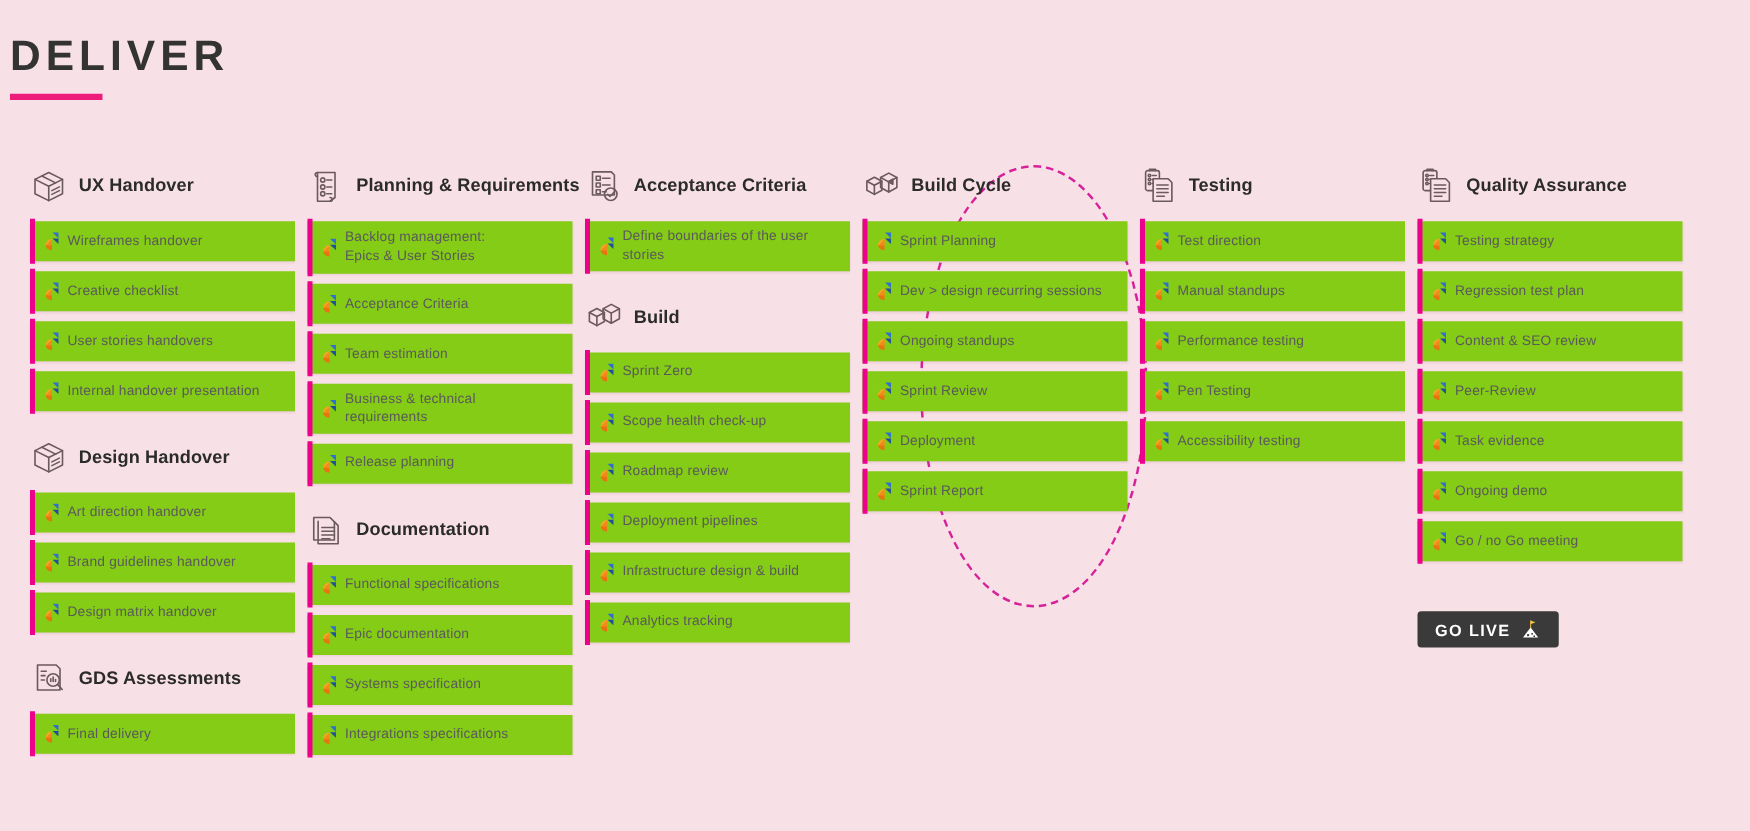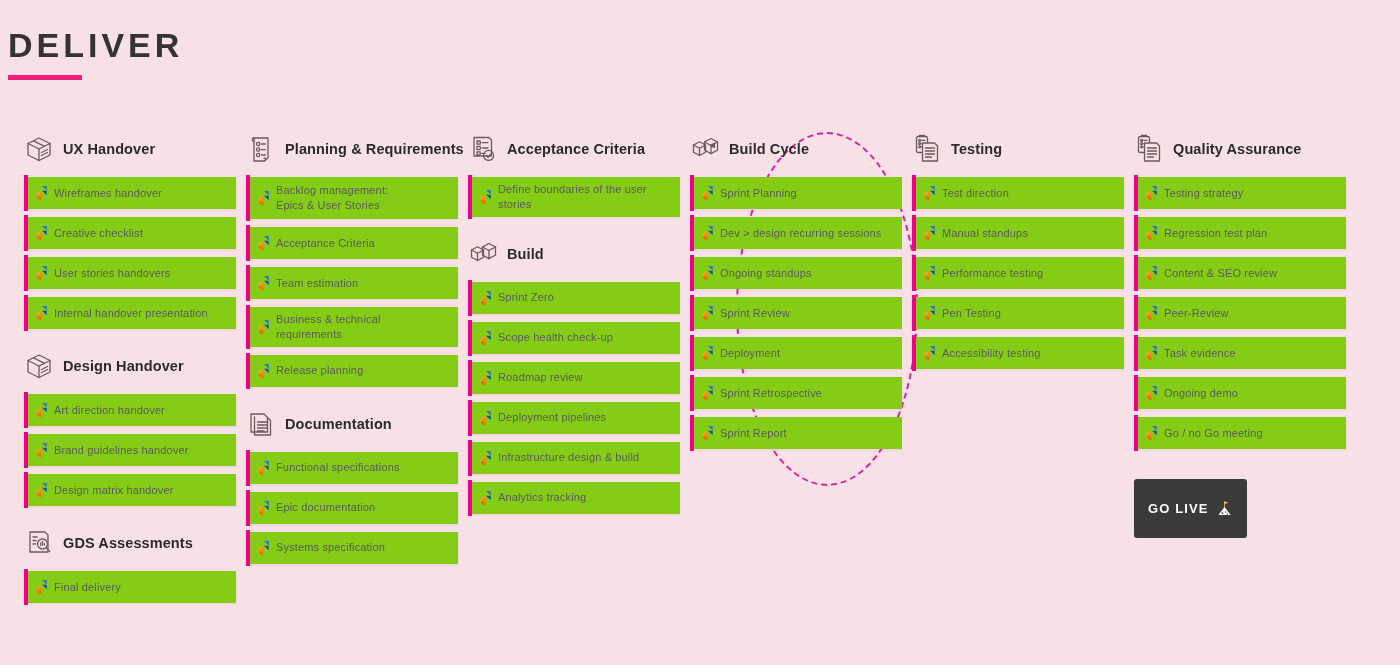--- a/index.html
+++ b/index.html
@@ -130,27 +130,27 @@
     width: 178px;
     height: 350px;
     border: 2px dashed #d6219a;
     border-radius: 50%;
     z-index: 1;
     pointer-events: none;
   }
 
   
   #go-live {
-    margin-top: 12px;
+    margin-top: 22px;
     display: inline-flex;
-    align-items: center;
+    align-items: flex-end;
     gap: 8px;
     background: #3a3a3a;
     color: #ffffff;
-    padding: 21px 14px;
+    padding: 6px 14px;
     border-radius: 3px;
     font-size: 13px;
     font-weight: bold;
     letter-spacing: 1.1px;
     border: none;
     cursor: pointer;
     font-family: "Liberation Sans", sans-serif;
   }
   #go-live .golive-icon { width: 17px; height: 17px; display: block; }
 </style>
@@ -440,20 +440,32 @@
               <svg viewBox="0 0 16 16" width="100%" height="100%">
                 <path d="M8.6 0.6 L13.6 0.6 L13.6 5.4 Z" fill="#2f6fd0"></path>
                 <path d="M8.6 5.6 L13.6 5.6 L13.6 10.4 Z" fill="#1f4f9c"></path>
                 <path d="M8.1 5.9 A5.6 5.6 0 0 0 2.5 11.5 L8.1 11.5 Z" fill="#f5a623"></path>
                 <path d="M8.1 6.2 L8.1 11.8 A5.6 5.6 0 0 1 2.5 11.8 Z" fill="#f08a1d"></path>
                 <path d="M2.6 11.7 A5.5 5.5 0 0 0 8.1 15.6 L8.1 11.7 Z" fill="#e8740f"></path>
               </svg>
             </span>
             <span class="card-label">Systems specification</span>
           </div>
+          <div class="card">
+            <span class="item-icon">
+              <svg viewBox="0 0 16 16" width="100%" height="100%">
+                <path d="M8.6 0.6 L13.6 0.6 L13.6 5.4 Z" fill="#2f6fd0"></path>
+                <path d="M8.6 5.6 L13.6 5.6 L13.6 10.4 Z" fill="#1f4f9c"></path>
+                <path d="M8.1 5.9 A5.6 5.6 0 0 0 2.5 11.5 L8.1 11.5 Z" fill="#f5a623"></path>
+                <path d="M8.1 6.2 L8.1 11.8 A5.6 5.6 0 0 1 2.5 11.8 Z" fill="#f08a1d"></path>
+                <path d="M2.6 11.7 A5.5 5.5 0 0 0 8.1 15.6 L8.1 11.7 Z" fill="#e8740f"></path>
+              </svg>
+            </span>
+            <span class="card-label">Integrations specifications</span>
+          </div>
         </div>
       </div>
     </div>
     <div class="column">
       <div class="section">
         <div class="section-head">
           <span class="sec-icon">
             <svg viewBox="0 0 30 30" width="100%" height="100%" fill="none" stroke="#6b5a5e" stroke-width="1.3" stroke-linecap="round" stroke-linejoin="round">
               <path d="M6 3.5 H21 L23.5 6 V22 H6 Z"></path>
               <rect x="9" y="7" width="3.2" height="3.2"></rect>
@@ -643,32 +655,20 @@
             <span class="item-icon">
               <svg viewBox="0 0 16 16" width="100%" height="100%">
                 <path d="M8.6 0.6 L13.6 0.6 L13.6 5.4 Z" fill="#2f6fd0"></path>
                 <path d="M8.6 5.6 L13.6 5.6 L13.6 10.4 Z" fill="#1f4f9c"></path>
                 <path d="M8.1 5.9 A5.6 5.6 0 0 0 2.5 11.5 L8.1 11.5 Z" fill="#f5a623"></path>
                 <path d="M8.1 6.2 L8.1 11.8 A5.6 5.6 0 0 1 2.5 11.8 Z" fill="#f08a1d"></path>
                 <path d="M2.6 11.7 A5.5 5.5 0 0 0 8.1 15.6 L8.1 11.7 Z" fill="#e8740f"></path>
               </svg>
             </span>
             <span class="card-label">Deployment</span>
-          </div>
-          <div class="card">
-            <span class="item-icon">
-              <svg viewBox="0 0 16 16" width="100%" height="100%">
-                <path d="M8.6 0.6 L13.6 0.6 L13.6 5.4 Z" fill="#2f6fd0"></path>
-                <path d="M8.6 5.6 L13.6 5.6 L13.6 10.4 Z" fill="#1f4f9c"></path>
-                <path d="M8.1 5.9 A5.6 5.6 0 0 0 2.5 11.5 L8.1 11.5 Z" fill="#f5a623"></path>
-                <path d="M8.1 6.2 L8.1 11.8 A5.6 5.6 0 0 1 2.5 11.8 Z" fill="#f08a1d"></path>
-                <path d="M2.6 11.7 A5.5 5.5 0 0 0 8.1 15.6 L8.1 11.7 Z" fill="#e8740f"></path>
-              </svg>
-            </span>
-            <span class="card-label">Sprint Retrospective</span>
           </div>
           <div class="card">
             <span class="item-icon">
               <svg viewBox="0 0 16 16" width="100%" height="100%">
                 <path d="M8.6 0.6 L13.6 0.6 L13.6 5.4 Z" fill="#2f6fd0"></path>
                 <path d="M8.6 5.6 L13.6 5.6 L13.6 10.4 Z" fill="#1f4f9c"></path>
                 <path d="M8.1 5.9 A5.6 5.6 0 0 0 2.5 11.5 L8.1 11.5 Z" fill="#f5a623"></path>
                 <path d="M8.1 6.2 L8.1 11.8 A5.6 5.6 0 0 1 2.5 11.8 Z" fill="#f08a1d"></path>
                 <path d="M2.6 11.7 A5.5 5.5 0 0 0 8.1 15.6 L8.1 11.7 Z" fill="#e8740f"></path>
               </svg>

